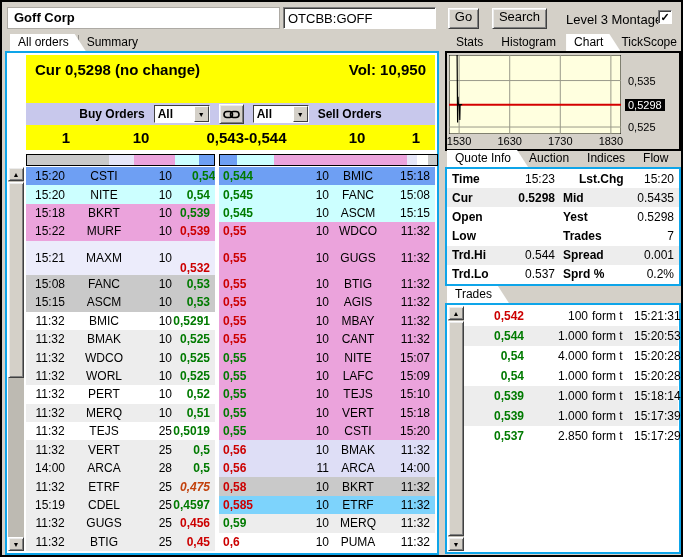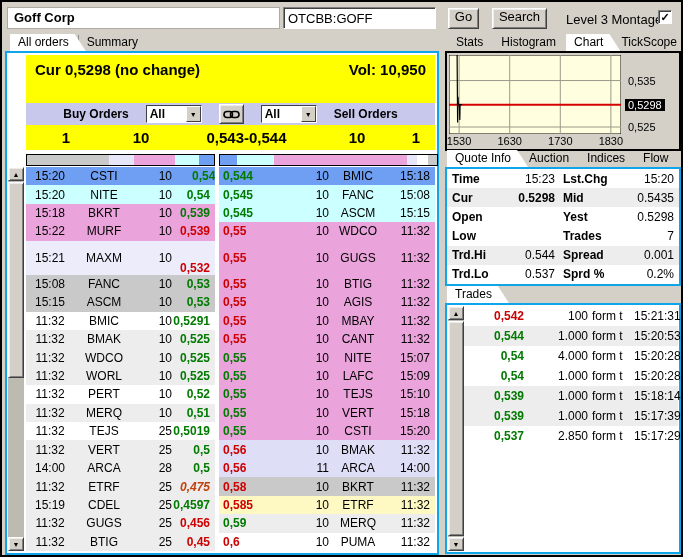--- a/index.html
+++ b/index.html
@@ -37,21 +37,21 @@
          filter: drop-shadow(1px 0 0 #000) drop-shadow(-1px 0 0 #000) drop-shadow(0 -1px 0 #000); }
   .tab + .tab { margin-left:-7px; }
   .tab.active { background:#fff; height:17px; line-height:16px; }
 
   
   #left-panel { position:absolute; left:3px; top:49px; width:434px; height:504px; }
   #yellow-head { position:absolute; left:19px; top:2px; right:2px; height:48px; background:#ffff00;
                  display:flex; justify-content:space-between; padding:6px 9px 0 9px;
                  font-size:15px; font-weight:bold; }
   #filter-bar { position:absolute; left:19px; top:50px; right:2px; height:22px; background:#c8c8ec;
-                display:flex; align-items:center; justify-content:center; gap:17px; font-size:12px; }
+                display:flex; align-items:center; justify-content:center; gap:9px; font-size:12px; }
   .flabel { font-weight:bold; }
   .dd { display:flex; width:56px; height:18px; background:#fff; border:1px solid;
         border-color:#404040 #fff #fff #404040; cursor:pointer; }
   .dd .txt { flex:1; font-size:12px; padding:1px 0 0 3px; font-weight:bold; }
   .dd .arr { width:15px; background:#d4d0c8; border:1px solid; border-color:#fff #404040 #404040 #fff;
              font-size:7px; text-align:center; line-height:15px; }
   #chain-btn { width:25px; height:20px; display:flex; align-items:center; justify-content:center; cursor:pointer; }
   #bbo { position:absolute; left:19px; top:72px; right:2px; height:25px; background:#ffff00;
          display:flex; font-size:15px; font-weight:bold; align-items:center; }
   #bbo span { text-align:center; }
@@ -442,21 +442,21 @@
           </div>
         </div>
         <div class="brow">
           <div class="bhalf bid" style="background: rgb(237, 237, 237);">
             <span class="c ct">15:19</span>
             <span class="c ct">CDEL</span>
             <span class="c rt">25</span>
             <span class="c price" style="color: rgb(0, 122, 0);">0,4597</span>
           </div>
           <div class="bgap"></div>
-          <div class="bhalf ask" style="background: #fef9c3;">
+          <div class="bhalf ask" style="background: #7dd3fc;">
             <span class="c price" style="color: rgb(204, 0, 0);">0,585</span>
             <span class="c rt">10</span>
             <span class="c ct">ETRF</span>
             <span class="c time">11:32</span>
           </div>
         </div>
         <div class="brow">
           <div class="bhalf bid" style="background: rgb(237, 237, 237);">
             <span class="c ct">11:32</span>
             <span class="c ct">GUGS</span>
@@ -517,21 +517,21 @@
   <div class="tabs" style="left:445px; top:148px;" id="tabs-quote">
       <span class="tab active" style="z-index: 200;">Quote Info</span>
       <span class="tab" style="z-index: 99;">Auction</span>
       <span class="tab" style="z-index: 98;">Indices</span>
       <span class="tab" style="z-index: 97;">Flow</span>
     </div>
   <div id="quote-panel" class="blackbox">
       <div class="qrow">
         <span class="qlab">Time</span>
         <span class="qval">15:23</span>
-        <span class="qlab" style="padding-left: 8px;">Lst.Chg</span>
+        <span class="qlab" style="padding-left: 24px;">Lst.Chg</span>
         <span class="qval">15:20</span>
       </div>
       <div class="qrow shade">
         <span class="qlab">Cur</span>
         <span class="qval" style="font-weight: bold;">0.5298</span>
         <span class="qlab" style="padding-left: 8px;">Mid</span>
         <span class="qval">0.5435</span>
       </div>
       <div class="qrow">
         <span class="qlab">Open</span>

